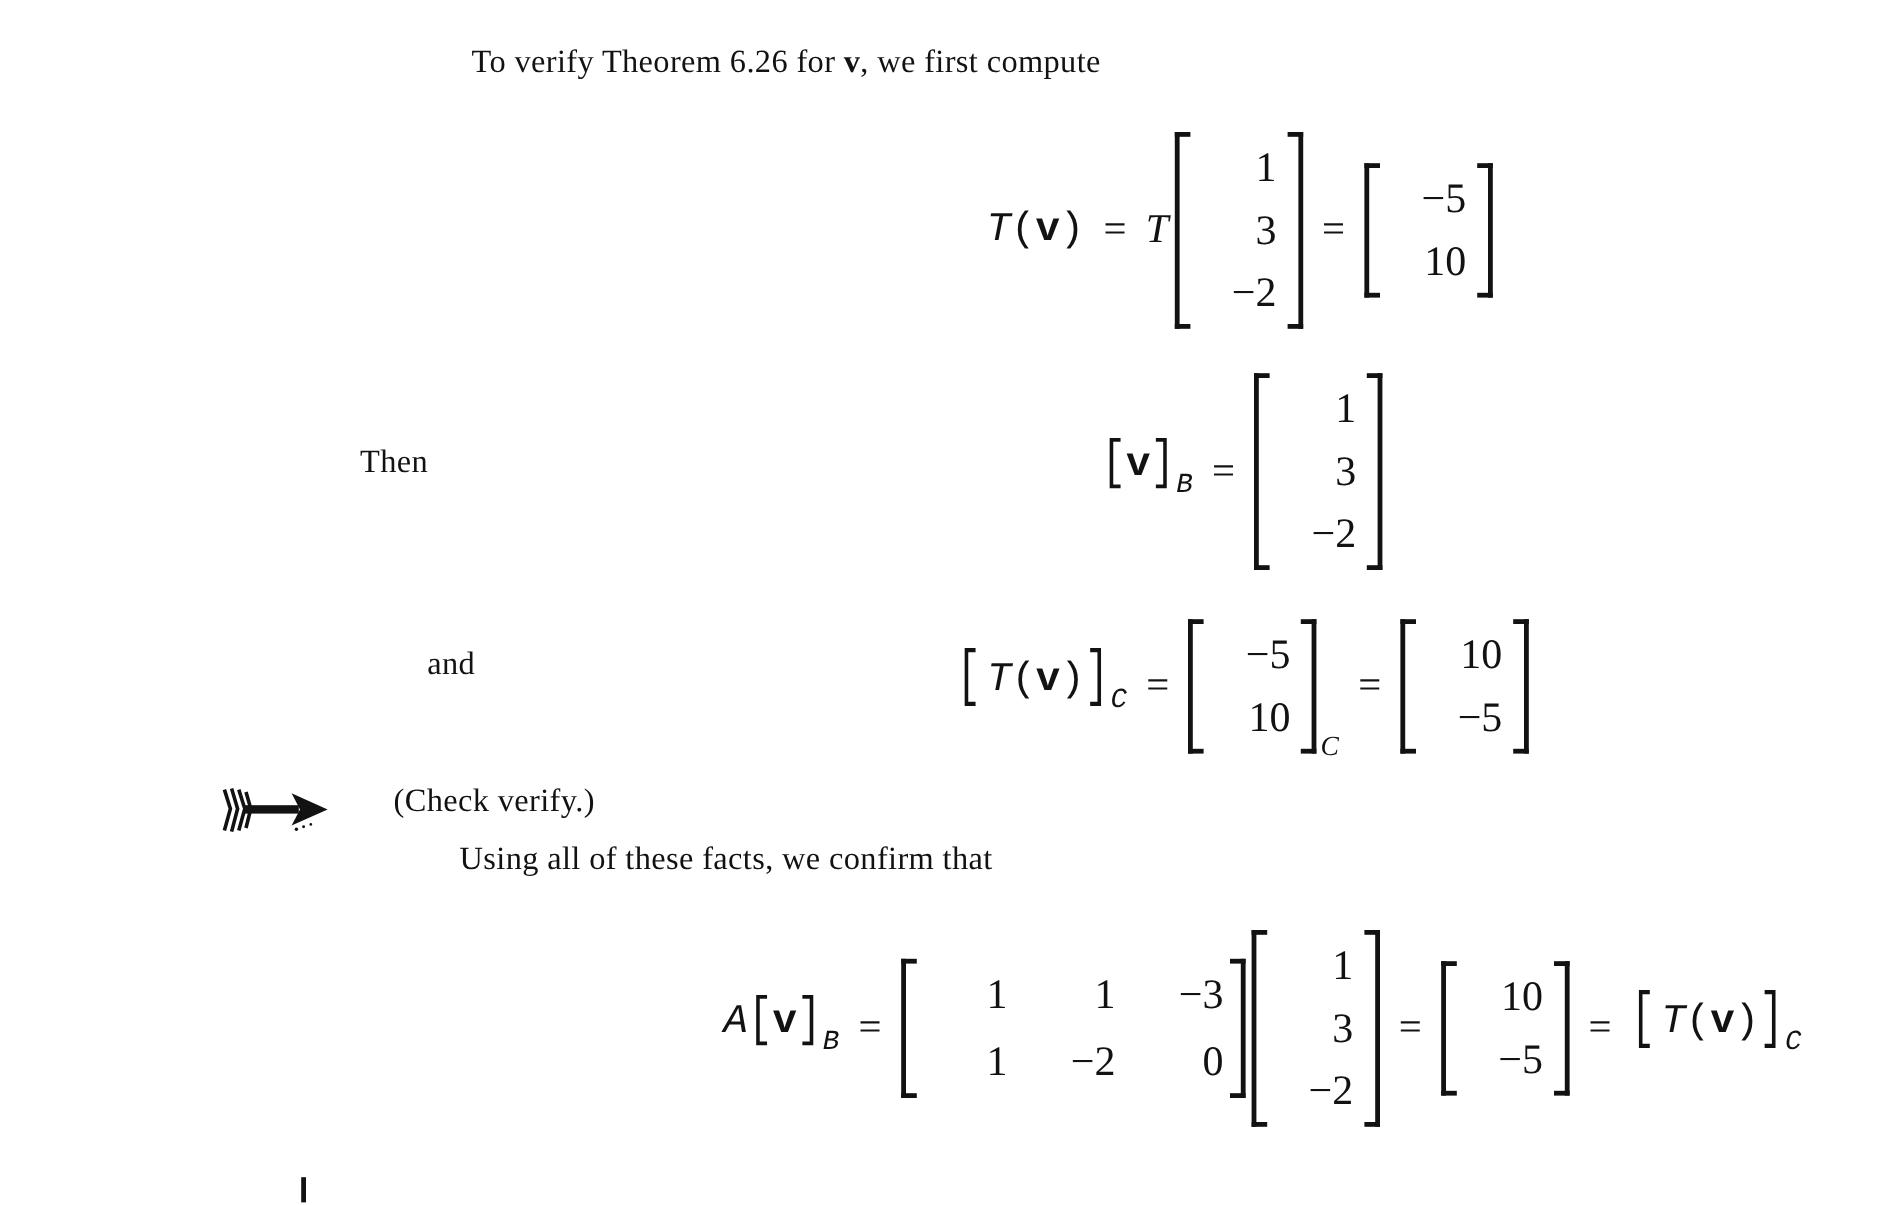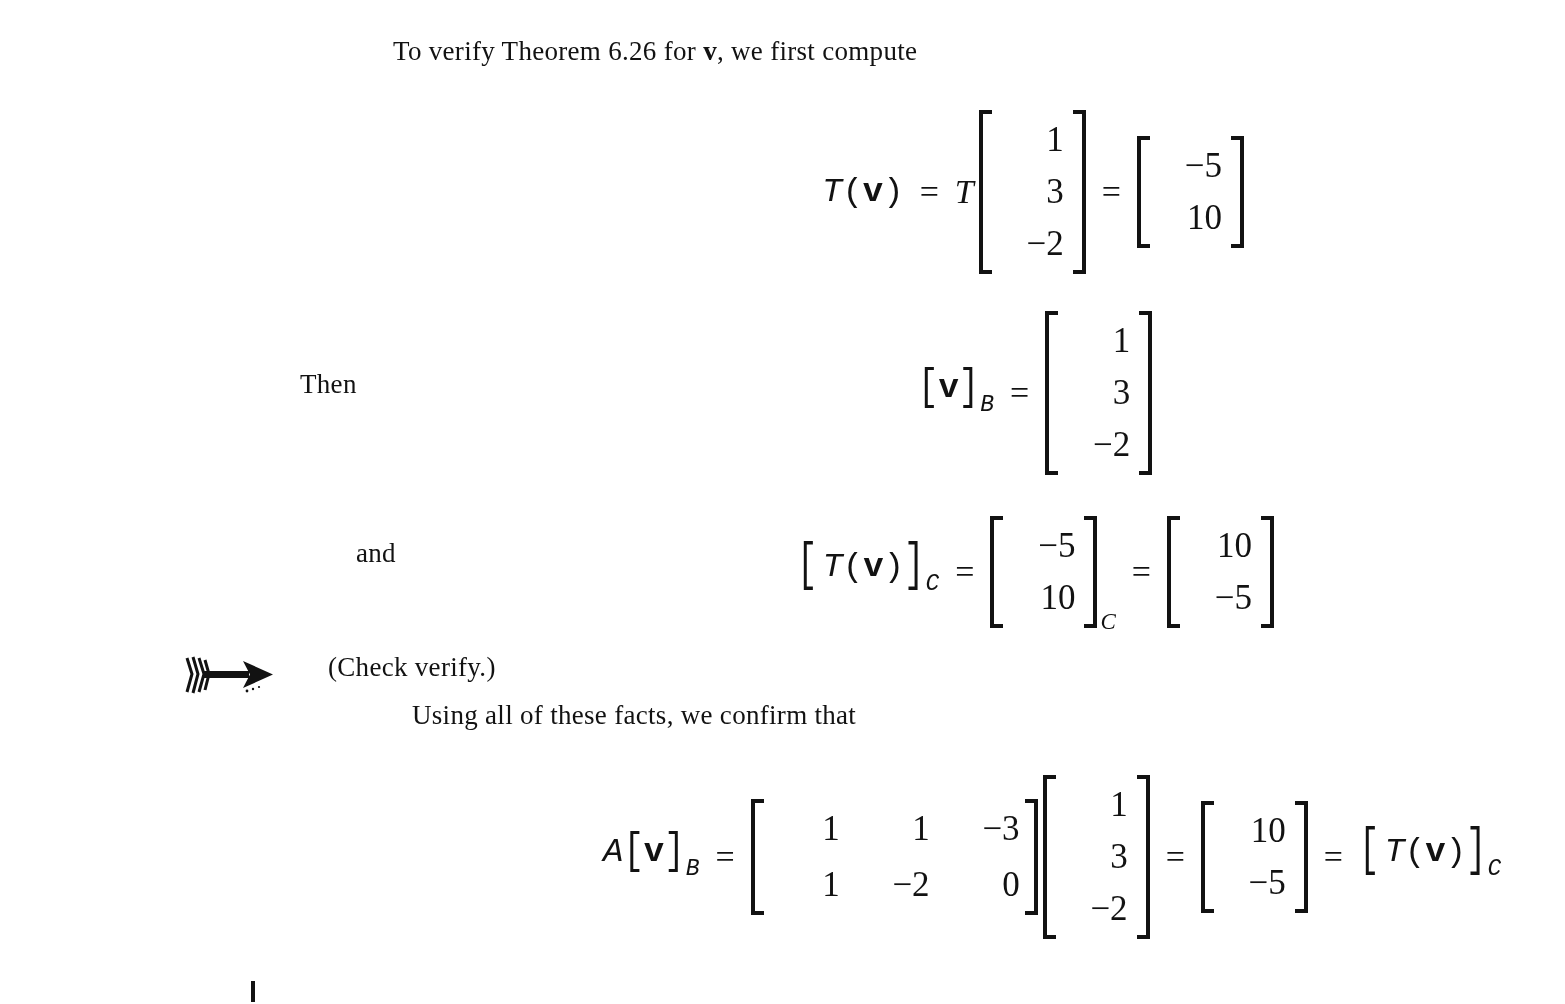--- a/index.html
+++ b/index.html
@@ -172,21 +172,21 @@
     <polygon points="60,8 90,21.5 60,35 67,21.5" fill="#121212"></polygon>
     <g fill="#121212">
       <circle cx="64" cy="38" r="1.4"></circle>
         <circle cx="70" cy="36" r="1.2"></circle>
         <circle cx="76" cy="34" r="1.1"></circle>
     </g>
   </svg>
 </div>
 <p class="txt abs" style="left:328px; top:652px;">(Check verify.)</p>
 
-<p class="txt abs" style="left:412px; top:700px;">Using all of these facts, we confirm that</p>
+<p class="txt abs" style="left:383px; top:700px;">Using all of these facts, we confirm that</p>
 
 <div class="eq abs" style="left:603px; top:769px; height:176px;">
   <span class="grp"><span class="mi">A</span><span class="tb">[</span><span class="mb">v</span><span class="tb">]</span><span class="sub">B</span></span>
   <span>=</span>
   <span class="prod">
     <span class="mat">
       <span class="arm l"></span>
       <span class="mbody m23">
           <span class="mrow">
             <span class="mcell">1</span>

